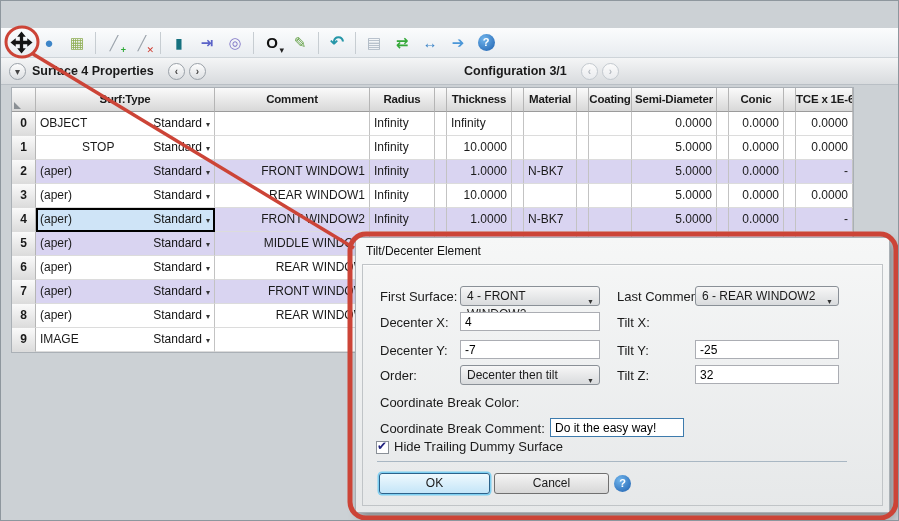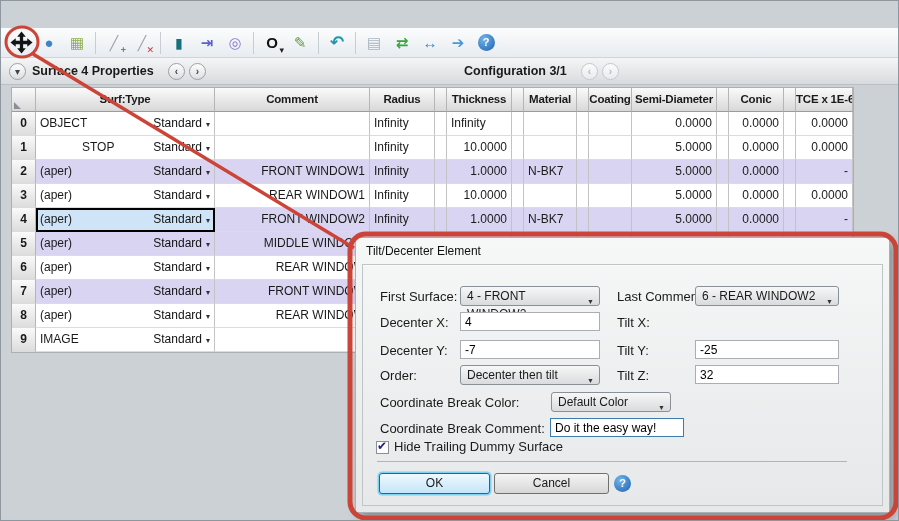--- a/index.html
+++ b/index.html
@@ -423,23 +423,20 @@
     <input class="tinput" style="left: 339px; top: 102px; width: 144px;" value="-25">
 
     <div class="flabel" style="left:24px;top:130px;">Order:</div>
     <div class="dropdown" style="left:104px;top:127px;width:140px;">
       <span>Decenter then tilt</span><span class="dcaret">▼</span>
     </div>
     <div class="flabel" style="left:261px;top:130px;">Tilt Z:</div>
     <input class="tinput" style="left: 339px; top: 127px; width: 144px;" value="32">
 
     <div class="flabel" style="left:24px;top:157px;">Coordinate Break Color:</div>
-    <div class="dropdown" style="left:195px;top:154px;width:120px;">
-      <span>Default Color</span><span class="dcaret">▼</span>
-    </div>
 
     <div class="flabel" style="left:24px;top:183px;">Coordinate Break Comment:</div>
     <input class="tinput focus" style="left: 194px; top: 180px; width: 134px;" value="Do it the easy way!">
 
     <div class="chk" style="left:20px;top:203px;">
       <span class="mark" id="chkmark">✔</span>
     </div>
     <div class="flabel" style="left:38px;top:201px;">Hide Trailing Dummy Surface</div>
 
     <div class="dlg-sep" style="left:21px;top:223px;width:470px;"></div>

